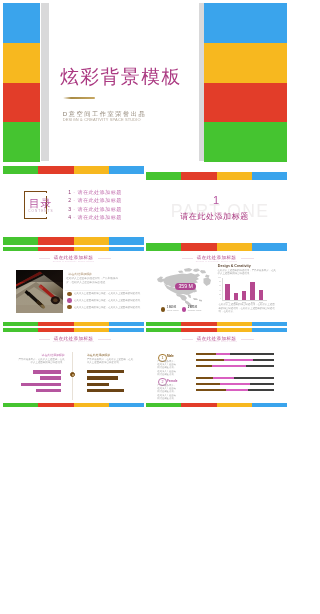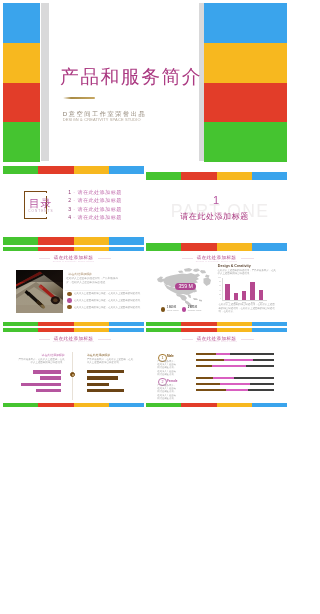--- a/index.html
+++ b/index.html
@@ -130,21 +130,21 @@
     <div class="cvb cvb-g"></div>
   </div>
   <div class="cvgray cvgray-l"></div>
   <div class="cvgray cvgray-r"></div>
   <div class="cvcol cvcol-r">
     <div class="cvb cvb-b"></div>
     <div class="cvb cvb-y"></div>
     <div class="cvb cvb-r"></div>
     <div class="cvb cvb-g"></div>
   </div>
-  <div class="cvtcn">产品和服务简介</div>
+  <div class="cvtcn">炫彩背景模板</div>
   <div class="cvrule"></div>
   <div class="cvby">D意空间工作室荣誉出品</div>
   <div class="cvbyen">DESIGN &amp; CREATIVITY SPACE STUDIO</div>
 </div>
 
 <div class="slide s" style="top:165.5px">
   <div class="bar bt h8">
     <i class="cg"></i>
         <i class="cr"></i>
         <i class="cy"></i>

